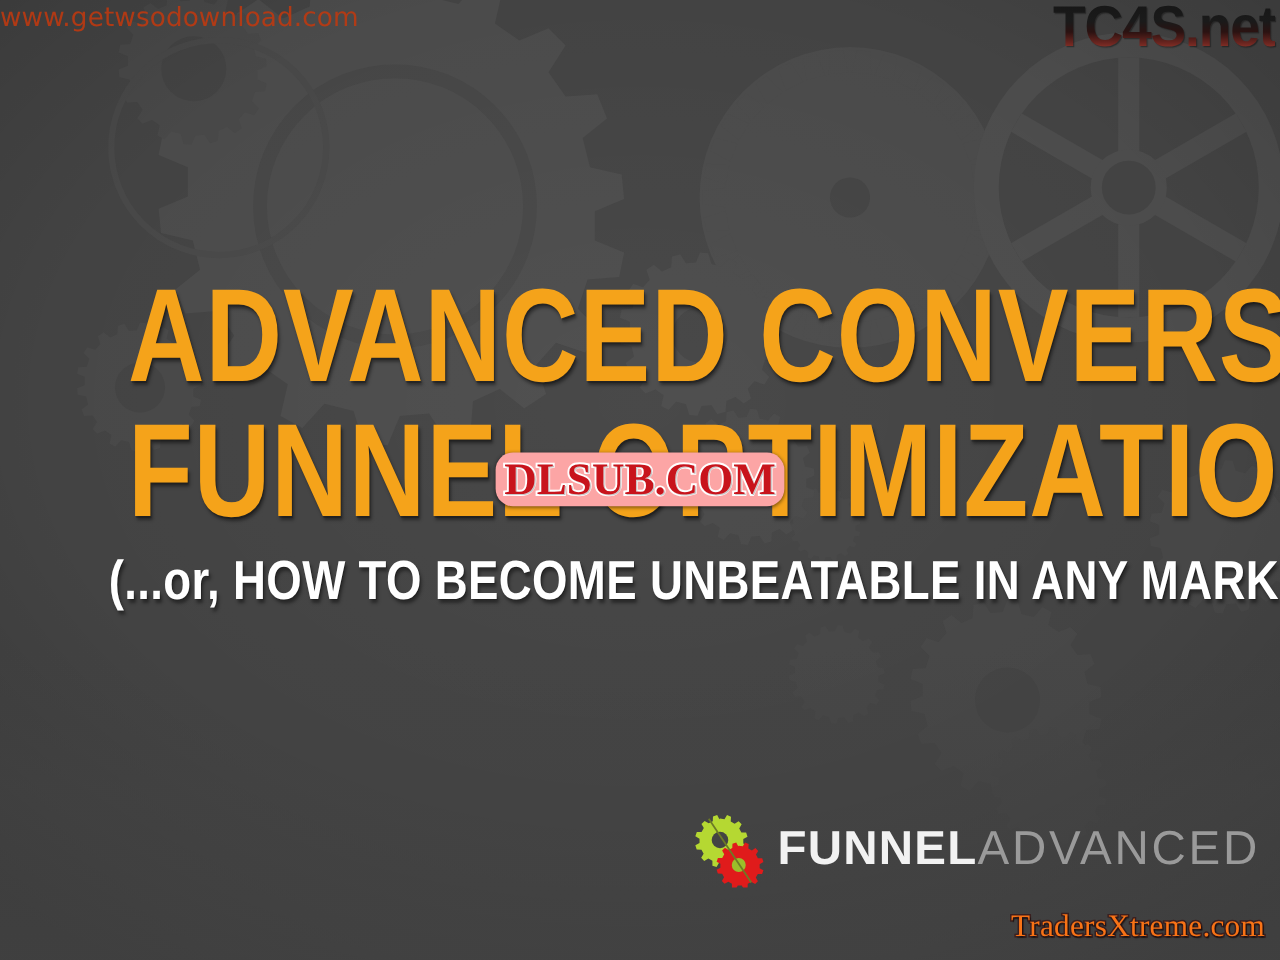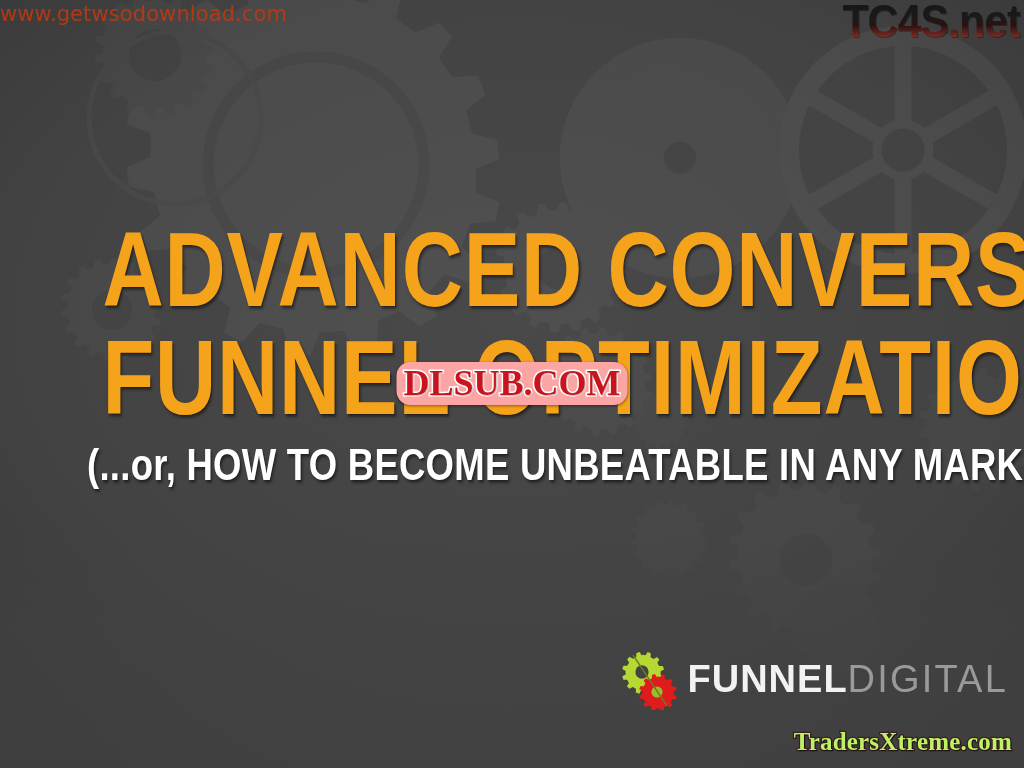--- a/index.html
+++ b/index.html
@@ -193,25 +193,25 @@
     color: #9a9a9a;
     letter-spacing: 2.2px;
   }
 
   
   #wm-traders {
     position: absolute;
     right: 12px;
     bottom: 14px;
     font-family: "Liberation Serif", serif;
-    font-weight: bold;
+    font-weight: normal;
     font-size: 25px;
     line-height: 1;
     letter-spacing: 0.2px;
-    color: #bef264;
+    color: #f97316;
     white-space: nowrap;
     -webkit-text-stroke: 2.4px #3a2020;
     paint-order: stroke fill;
     text-shadow: 1px 1px 1px rgba(0,0,0,0.5);
   }
 </style>
 </head>
 <body>
 
 <div id="slide">
@@ -393,19 +393,19 @@
       </g>
 
       <g transform="translate(37,44) scale(0.70)">
         <use href="#dmgear" fill="#e01b1b"></use>
         <circle r="8" fill="#9bbd2a"></circle>
       </g>
 
       <line x1="13" y1="7" x2="47" y2="58" stroke="#6c7a26" stroke-width="1.4"></line>
     </svg>
     <div id="dm-wordmark">
-      <span id="dm-digital">FUNNEL</span><span id="dm-marketer">DIGITAL</span>
+      <span id="dm-digital">FUNNEL</span><span id="dm-marketer">ADVANCED</span>
     </div>
   </div>
 
   <div id="wm-traders">TradersXtreme.com</div>
 
 </div>
 
 </body></html>

